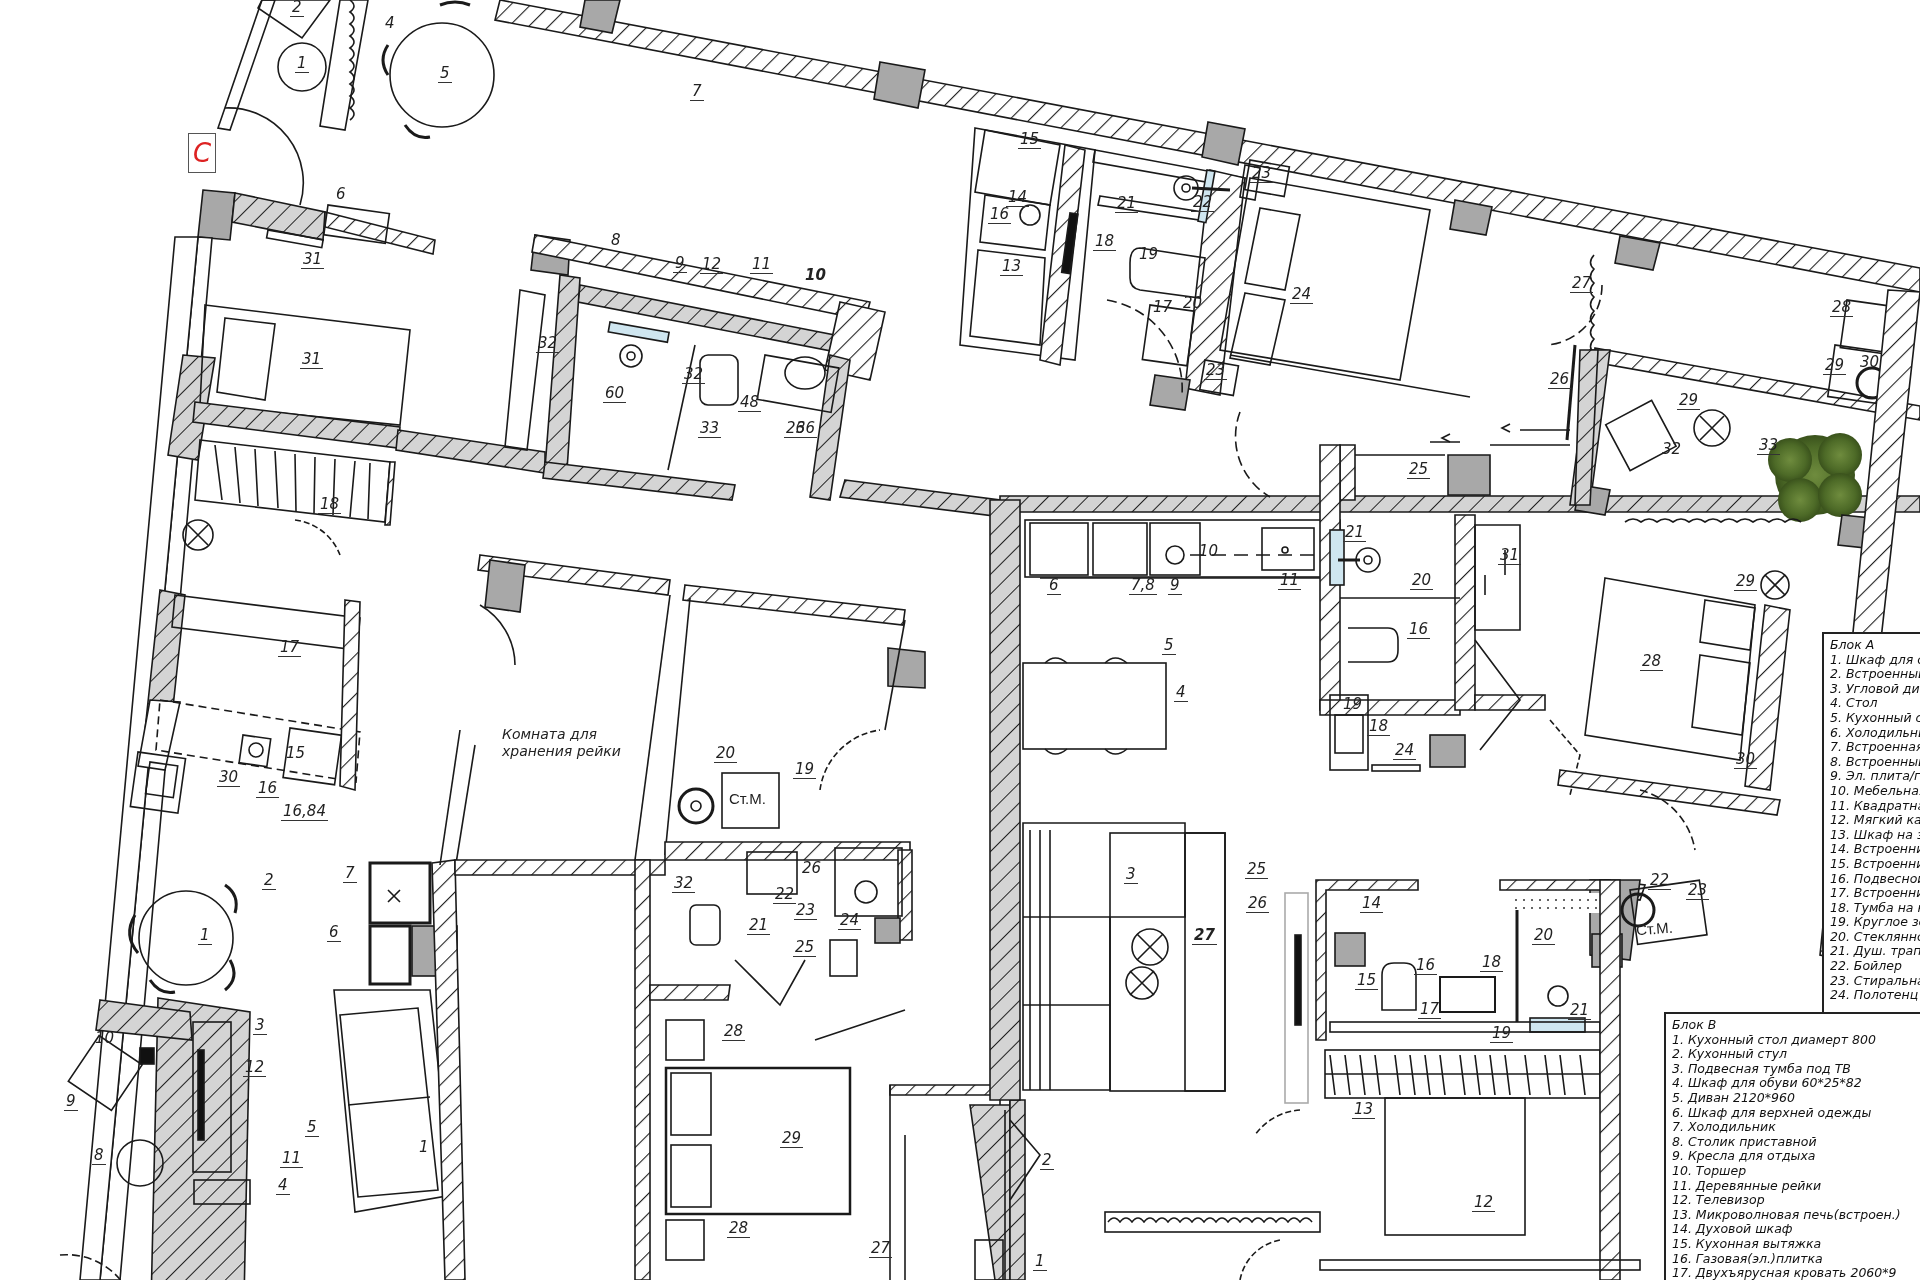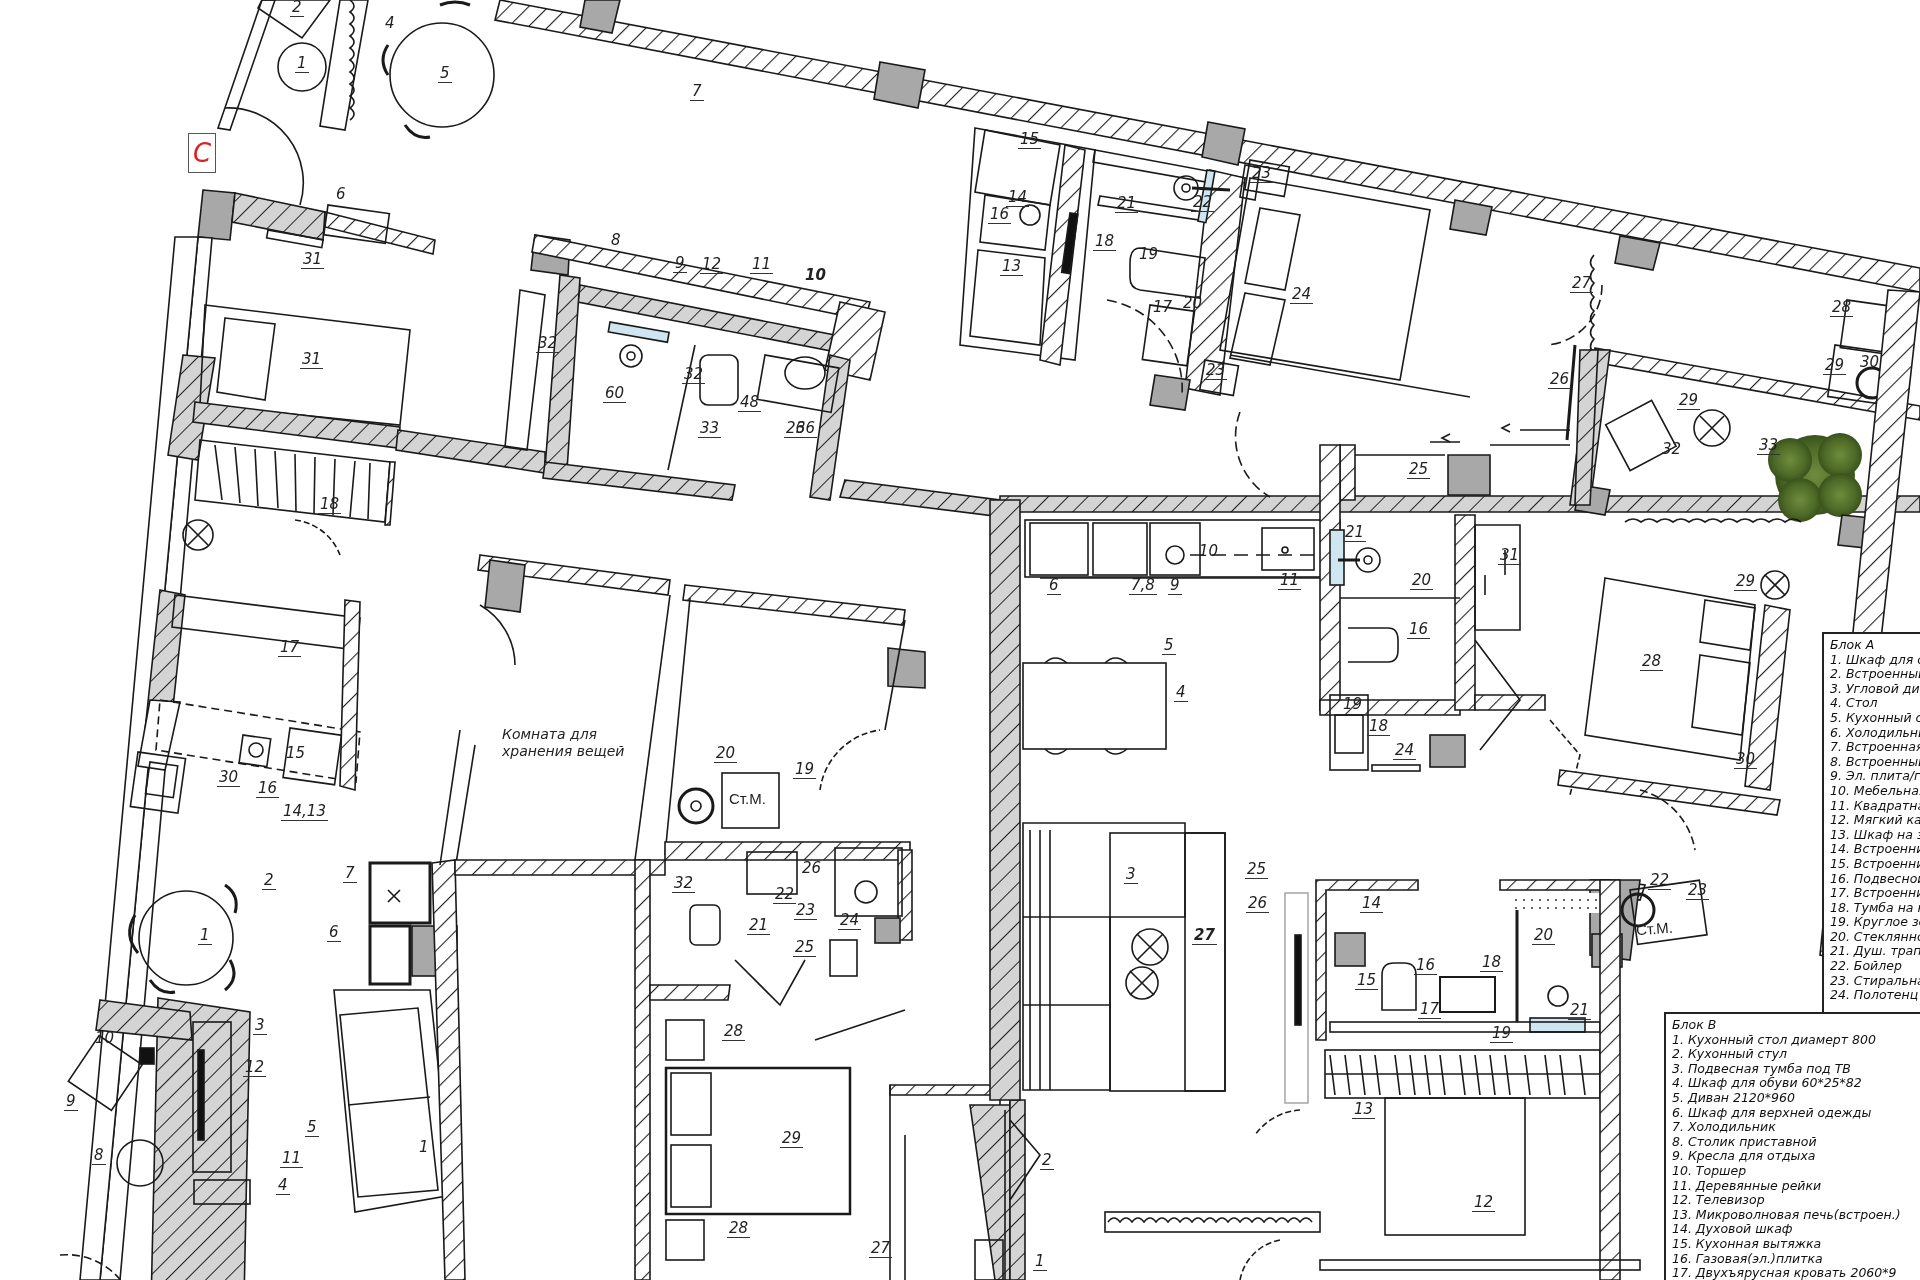--- a/index.html
+++ b/index.html
@@ -356,21 +356,21 @@
       <rect x="1320" y="1260" width="320" height="10"></rect>
       <rect x="1105" y="1212" width="215" height="20"></rect>
       <path d="M1108,1222 q6,-8 12,0 q6,-8 12,0 q6,-8 12,0 q6,-8 12,0 q6,-8 12,0 q6,-8 12,0 q6,-8 12,0 q6,-8 12,0 q6,-8 12,0 q6,-8 12,0 q6,-8 12,0 q6,-8 12,0 q6,-8 12,0 q6,-8 12,0 q6,-8 12,0 q6,-8 12,0 q6,-8 12,0"></path>
       <path d="M1240,1280 a50,50 0 0 1 40,-40" stroke-dasharray="6,3"></path>
     </g>
   </g>
 </svg>
 
 <div class="mark-c">С</div>
 
-<div class="room-name" style="left:502px;top:726px;width:130px;">Комната для хранения вещей</div>
+<div class="room-name" style="left:502px;top:726px;width:130px;">Комната для хранения рейки</div>
 
 <div class="stm" style="left:729px;top:790px;">Ст.М.</div>
 <div class="stm" style="left:1636px;top:920px;transform:rotate(-4deg);">Ст.М.</div>
 
 <div class="lbl" style="left:290px;top:0px;">2</div>
 <div class="lbl" style="left:295px;top:56px;">1</div>
 <div class="lbl nb" style="left:383px;top:16px;">4</div>
 <div class="lbl" style="left:438px;top:66px;">5</div>
 <div class="lbl" style="left:690px;top:84px;">7</div>
 <div class="lbl nb" style="left:334px;top:187px;">6</div>
@@ -384,21 +384,21 @@
 <div class="lbl" style="left:750px;top:257px;">11</div>
 <div class="lbl nb" style="left:803px;top:268px;font-weight:bold;">10</div>
 <div class="lbl" style="left:603px;top:386px;">60</div>
 <div class="lbl" style="left:682px;top:367px;">32</div>
 <div class="lbl" style="left:738px;top:395px;">48</div>
 <div class="lbl" style="left:698px;top:421px;">33</div>
 <div class="lbl" style="left:784px;top:421px;">26</div>
 <div class="lbl" style="left:794px;top:421px;">36</div>
 <div class="lbl" style="left:278px;top:640px;">17</div>
 <div class="lbl" style="left:256px;top:781px;">16</div>
-<div class="lbl" style="left:281px;top:804px;">14,13</div>
+<div class="lbl" style="left:281px;top:804px;">16,84</div>
 <div class="lbl nb" style="left:284px;top:746px;">15</div>
 <div class="lbl" style="left:217px;top:770px;">30</div>
 
 <div class="lbl" style="left:1018px;top:132px;">15</div>
 <div class="lbl" style="left:1006px;top:190px;">14</div>
 <div class="lbl" style="left:988px;top:207px;">16</div>
 <div class="lbl" style="left:1000px;top:259px;">13</div>
 <div class="lbl" style="left:1093px;top:234px;">18</div>
 <div class="lbl" style="left:1115px;top:196px;">21</div>
 <div class="lbl" style="left:1191px;top:195px;">22</div>

